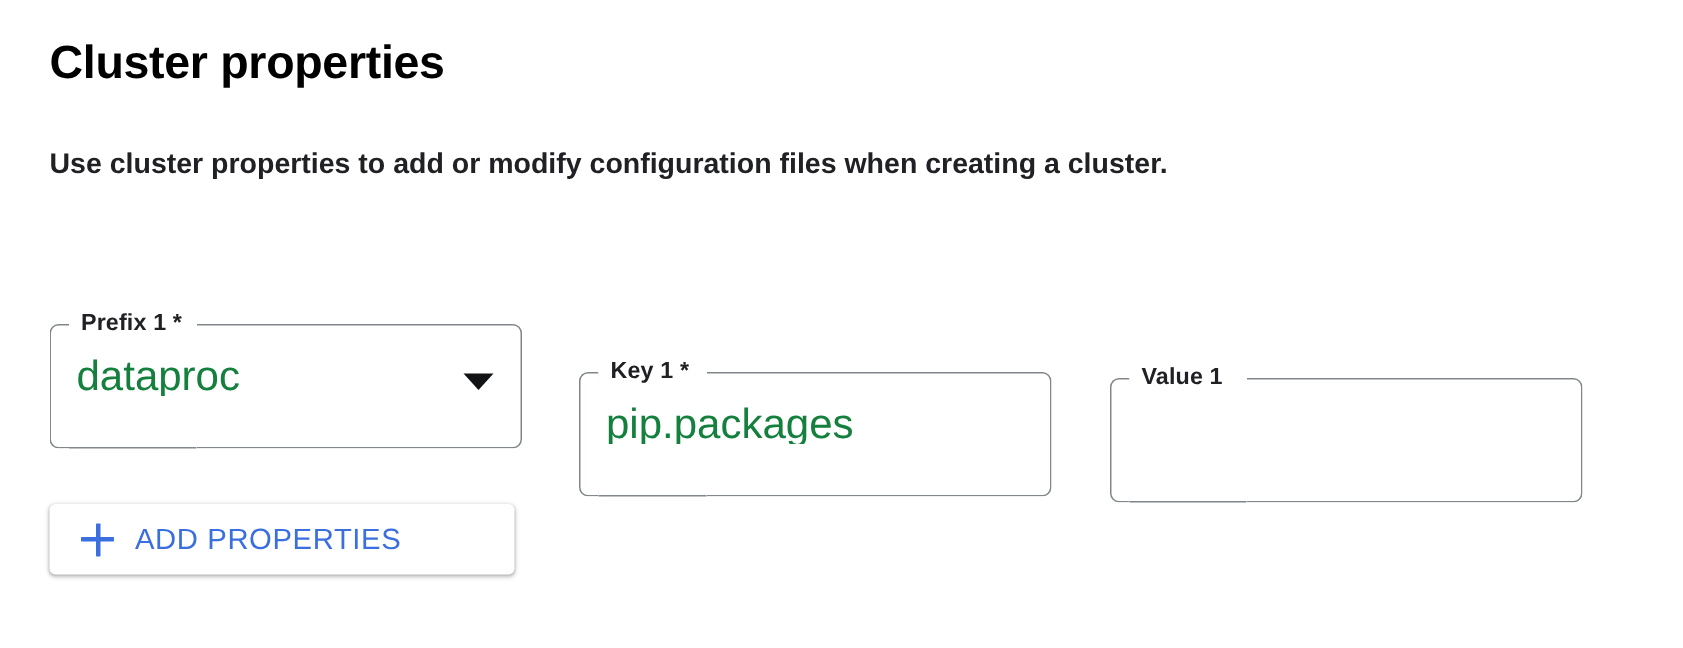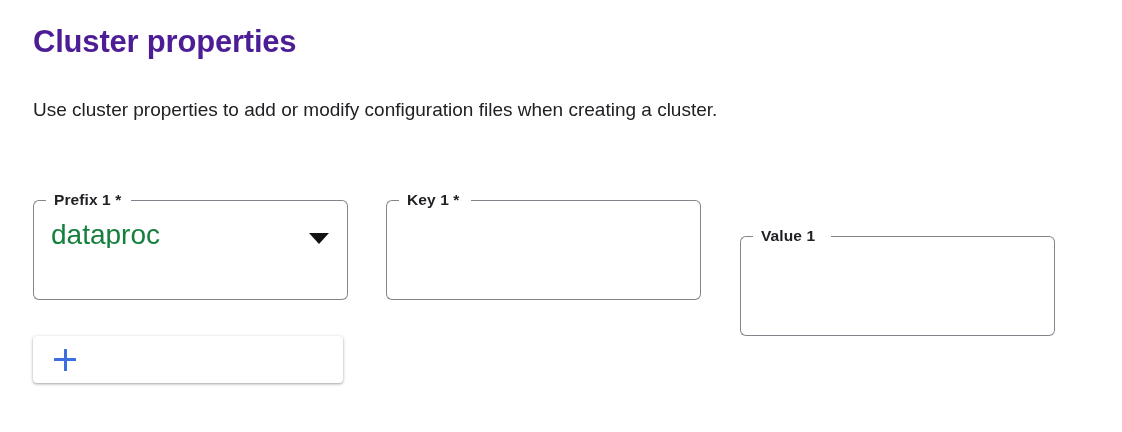--- a/index.html
+++ b/index.html
@@ -26,54 +26,54 @@
 
   
   .page-title {
     position: absolute;
     left: 33px;
     top: 22px;
     font-size: 31px;
     line-height: 40px;
     font-weight: 700;
     letter-spacing: -0.2px;
-    color: #4c1d95;
+    color: #000000;
     white-space: nowrap;
   }
 
   .page-desc {
     position: absolute;
     left: 33px;
     top: 97px;
     font-size: 19px;
     line-height: 26px;
-    font-weight: 400;
+    font-weight: 700;
     color: #202124;
     white-space: nowrap;
     text-align: center;
   }
 
   
   .fields-row {
     position: absolute;
     left: 0;
     top: 200px;
     width: 1122px;
     height: 84px;
   }
 
   .field {
     position: absolute;
-    top: 0;
+    top: 16px;
     width: 315px;
-    height: 100px;
+    height: 83px;
     box-sizing: border-box;
   }
   .field.f1 { left: 33px; }
-  .field.f2 { left: 386px; }
+  .field.f2 { left: 386px; margin-top: 32px; }
   .field.f3 { left: 740px; margin-top: 36px; }
 
   
   .field-outline {
     position: absolute;
     inset: 0;
     pointer-events: none;
     display: flex;
   }
   .ol-lead {
@@ -215,30 +215,32 @@
       <div class="dropdown-arrow"></div>
     </div>
 
     <div class="field f2">
       <div class="field-outline">
         <div class="ol-lead"></div>
         <div class="ol-notch" style="width:72px"></div>
         <div class="ol-trail"></div>
       </div>
       <div class="field-label">Key 1 *</div>
+      <div class="field-value">pip.packages</div>
     </div>
 
     <div class="field f3">
       <div class="field-outline">
         <div class="ol-lead"></div>
         <div class="ol-notch" style="width:78px"></div>
         <div class="ol-trail"></div>
       </div>
       <div class="field-label">Value 1</div>
     </div>
 
   </div>
 
   <button class="add-button">
     <span class="plus-icon"></span>
+    <span class="add-button-label">ADD PROPERTIES</span>
   </button>
 
 </div>
 
 </body></html>

